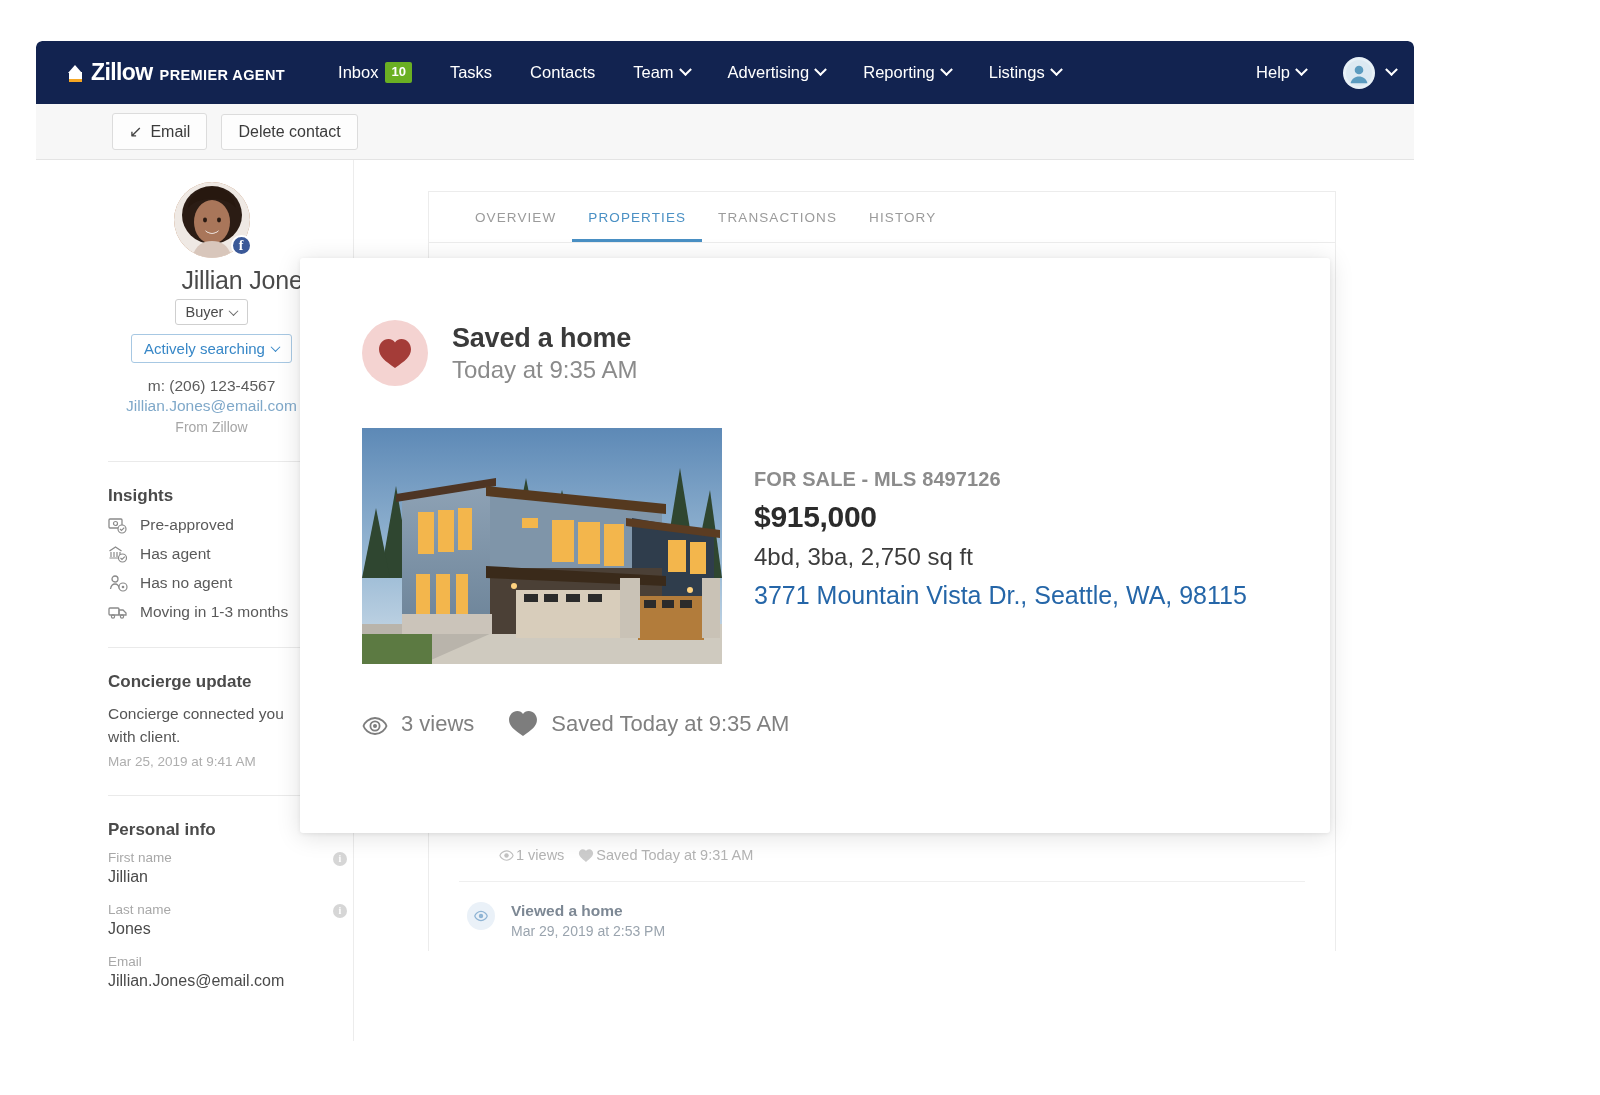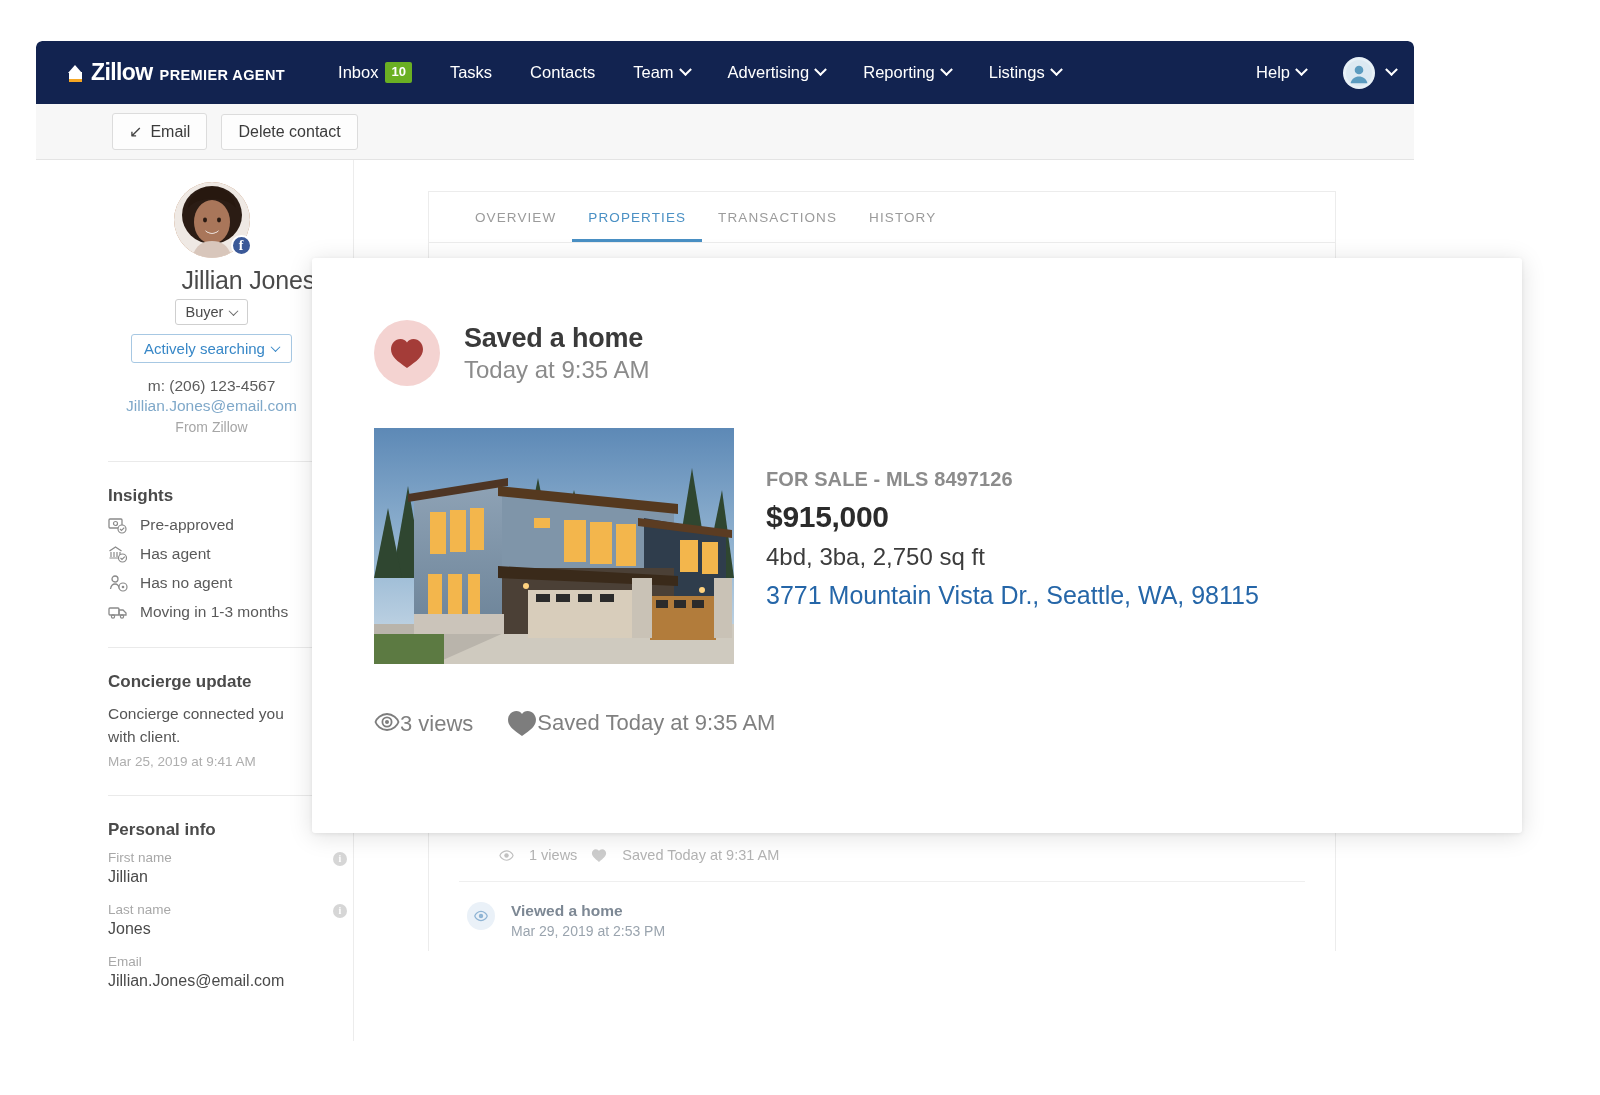--- a/index.html
+++ b/index.html
@@ -263,39 +263,39 @@
     box-shadow: 14px -8px 0 -3px #e3e9f0;
   }
   .feed-addr { font-size: 15px; color: #86b0d1; padding-top: 20px; }
   .feed-meta {
     display: flex; align-items: center; gap: 14px;
     padding: 22px 0 18px 40px;
     font-size: 14.5px; color: #b3b3b3;
     border-bottom: 1px solid #efefef;
     margin: 0 0 0 0;
   }
-  .feed-meta .grp { display: flex; align-items: flex-end; gap: 15px; }
+  .feed-meta .grp { display: flex; align-items: flex-end; gap: 2px; }
   .feed-event {
     display: flex; gap: 16px; align-items: flex-start;
     padding: 20px 0 0 8px;
   }
   .feed-ev-ico {
     width: 28px; height: 28px; border-radius: 50%;
     background: #eaf1f8;
     display:flex; align-items:center; justify-content:center;
     flex: 0 0 28px;
   }
   .feed-ev-title { font-size: 15.5px; color: #7d8894; font-weight: bold; }
   .feed-ev-date { font-size: 14px; color: #9aa4ae; margin-top: 3px; }
 
   
   #modal {
     position: absolute;
-    left: 312px; top: 258px;
-    width: 1210px; height: 575px;
+    left: 300px; top: 258px;
+    width: 1030px; height: 575px;
     background: #ffffff;
     border-radius: 3px;
     box-shadow: 0 3px 24px rgba(0,0,0,0.13), 0 1px 4px rgba(0,0,0,0.07);
     padding: 62px 0 0 62px;
   }
   .modal-head { display: flex; align-items: center; gap: 24px; }
   .heart-circle {
     width: 66px; height: 66px; border-radius: 50%;
     background: #f4d3d1;
     display: flex; align-items: center; justify-content: center;
@@ -326,21 +326,21 @@
   .beds { font-size: 24px; color: #3c3c3c; margin-top: 9px; }
   .addr {
     font-size: 25px; color: #2566a8; margin-top: 10px;
     cursor: pointer;
   }
   .modal-stats {
     display: flex; align-items: center; gap: 34px;
     margin-top: 46px;
     font-size: 22px; color: #808080;
   }
-  .modal-stats .grp { display: flex; align-items: flex-start; }
+  .modal-stats .grp { display: flex; align-items: flex-end; gap: 13px; }
 
   svg { display: block; }
 </style>
 </head>
 <body>
 
 <div id="app-window">
 
   <div id="topnav">
     <div class="brand">

